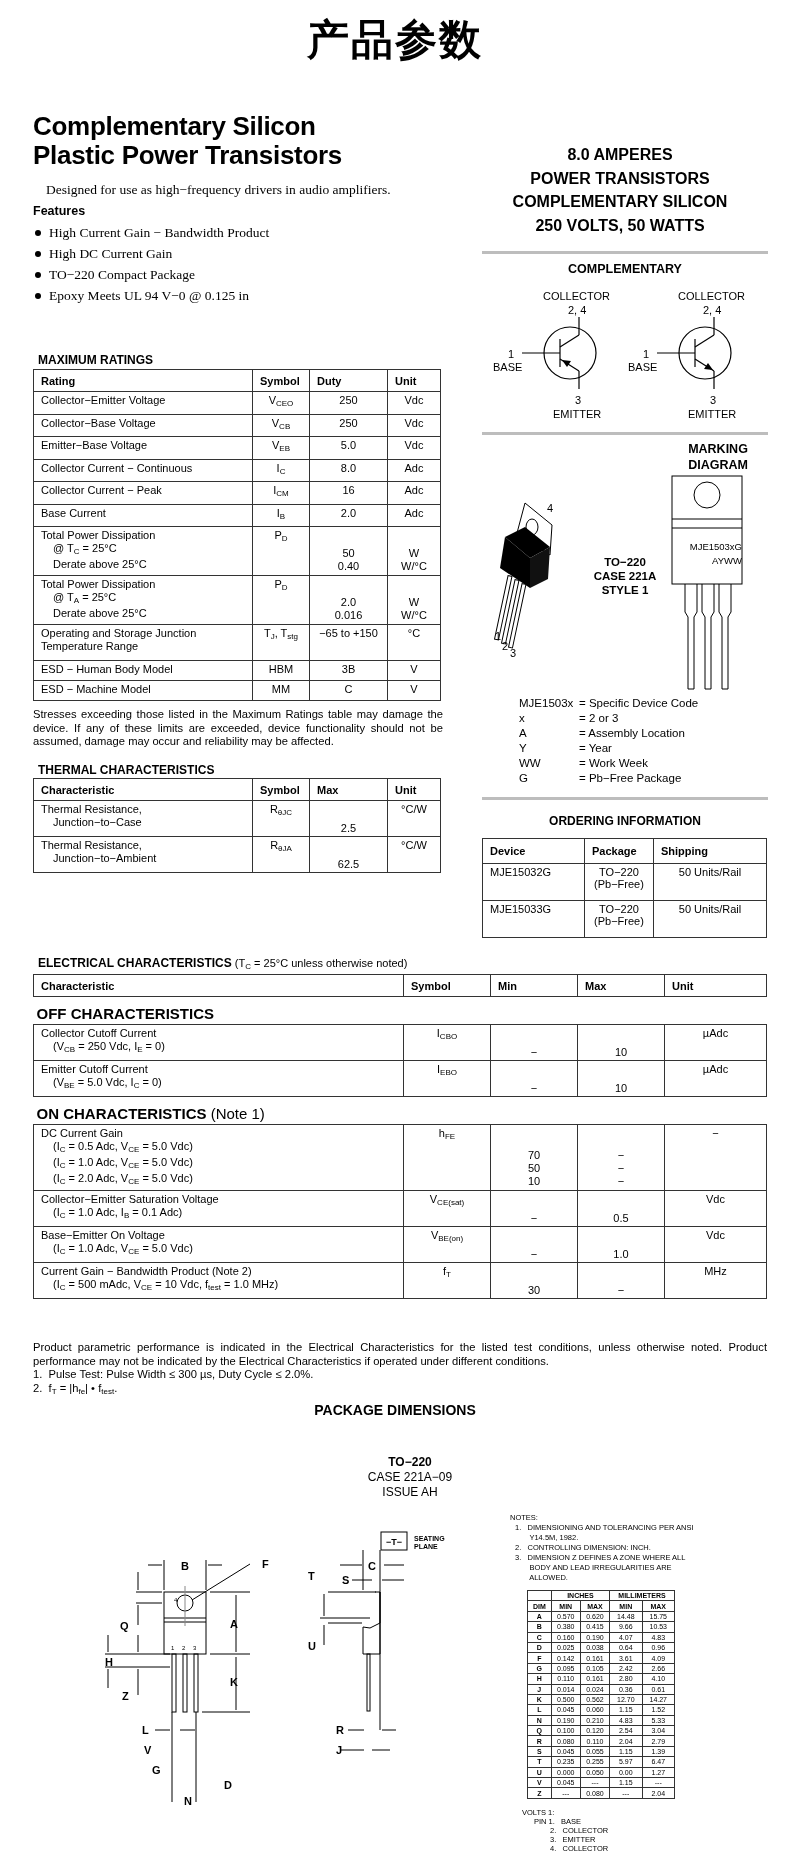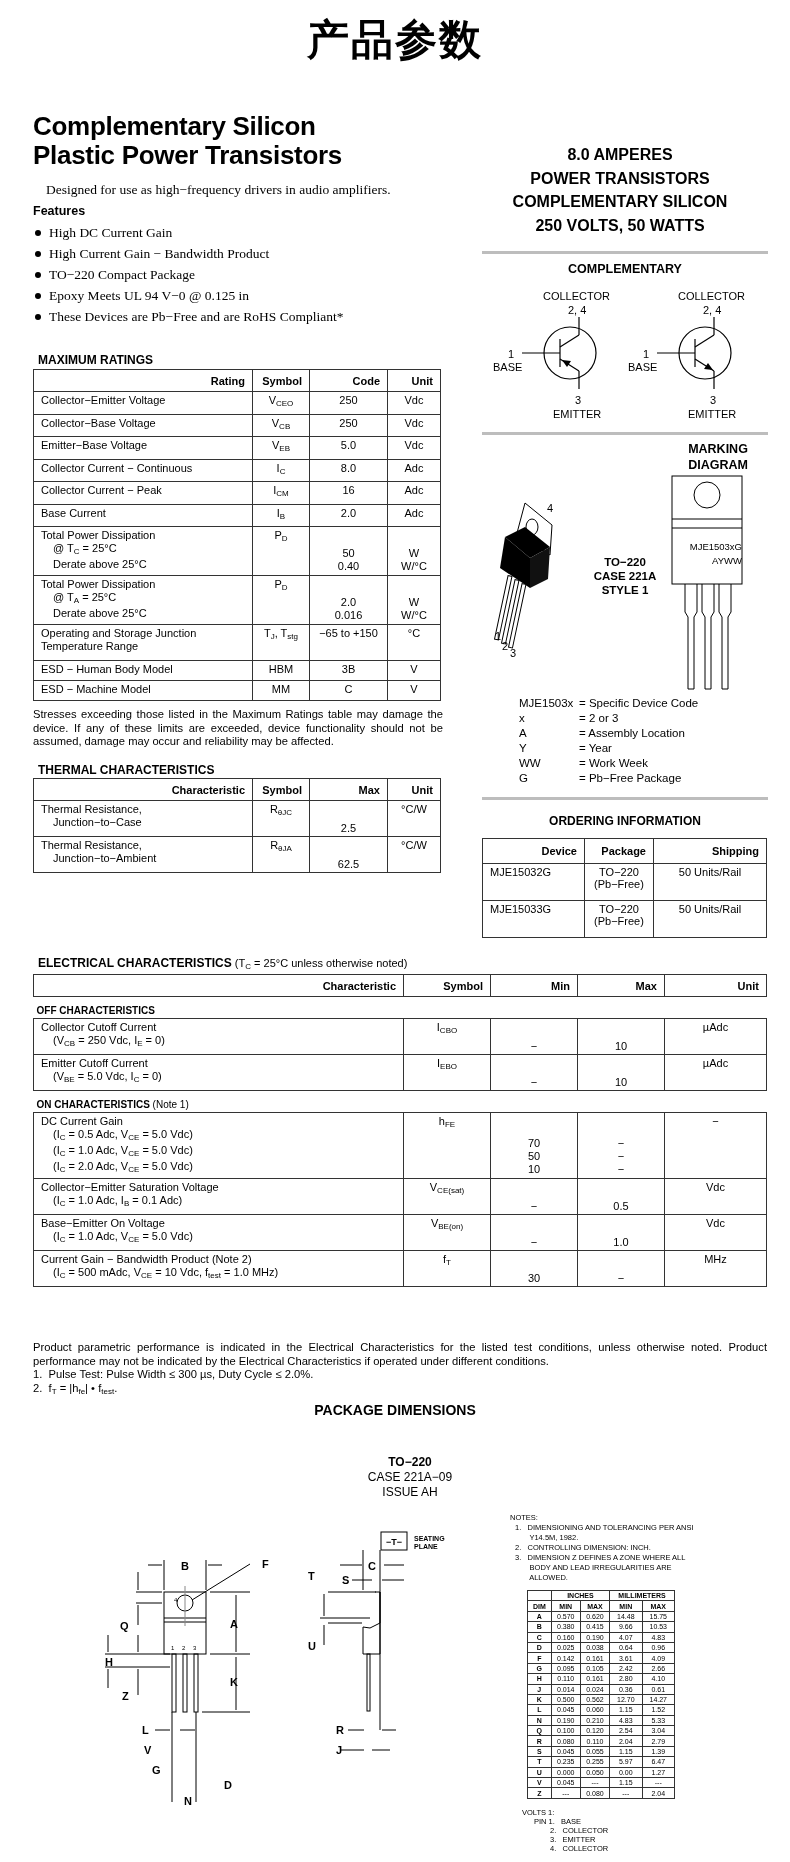--- a/index.html
+++ b/index.html
@@ -11,54 +11,53 @@
   .intro { left: 46px; top: 182px; font-family: "Liberation Serif", serif; font-size: 13.5px; }
   .features-h { left: 33px; top: 204px; font-weight: bold; font-size: 12.5px; }
   .features { left: 33px; top: 222px; font-family: "Liberation Serif", serif; font-size: 13.5px; list-style: none; }
   .features li { height: 21px; line-height: 21px; position: relative; padding-left: 16px; }
   .features li::before { content: ""; position: absolute; left: 2px; top: 8px; width: 6px; height: 6px; border-radius: 50%; background: #000; }
   .right-banner { left: 480px; width: 280px; top: 143px; text-align: center; font-weight: bold; font-size: 16px; line-height: 23.5px; }
   .gray-rule { height: 3px; background: #bdbdbd; }
   .sec-h { font-weight: bold; font-size: 12px; }
   table.dt { border-collapse: collapse; font-size: 11px; }
   table.dt th, table.dt td { border: 1px solid #333; padding: 2px 7px; vertical-align: top; }
-  table.dt th { font-weight: bold; text-align: right; vertical-align: middle; }
+  table.dt th { font-weight: bold; text-align: left; vertical-align: middle; }
   table.dt td.c { text-align: center; }
   .vb { vertical-align: bottom !important; }
   sub { font-size: 8px; vertical-align: -2px; }
   .small { font-size: 11px; }
   .cond { padding-left: 12px; display: block; }
   .notes-body { font-size: 11.2px; line-height: 13.5px; }
   .cjk { font-family: Liberation Mono, monospace; text-align: center; }
   .legend-row { display: flex; font-size: 11.5px; height: 15px; line-height: 15px; }
   .legend-row .k { width: 60px; }
   .dim-table { border-collapse: collapse; font-size: 7px; }
   .dim-table td, .dim-table th { border: 1px solid #333; text-align: center; padding: 0 3px; height: 10.4px; line-height: 9px; }
   .dim-table th { font-weight: bold; }
   .tiny { font-size: 7.5px; line-height: 10px; }
-  .sect-row td { border-left: none !important; border-right: none !important; font-weight: bold; font-size: 10px; padding: 8px 3px 2px !important; }
+  .sect-row td { border-left: none !important; border-right: none !important; font-weight: bold; font-size: 15px; padding: 8px 3px 2px !important; }
 </style>
 </head>
 <body>
 
 <div class="abs page-title cjk">产品参数</div>
 
 <div class="abs main-title">
   <div>Complementary Silicon</div>
   <div>Plastic Power Transistors</div>
 </div>
 
 <div class="abs intro">Designed for use as high−frequency drivers in audio amplifiers.</div>
 <div class="abs features-h">Features</div>
 <ul class="abs features">
+  <li>High Current Gain − Bandwidth Product</li>
   <li>High DC Current Gain</li>
-  <li>High Current Gain − Bandwidth Product</li>
   <li>TO−220 Compact Package</li>
   <li>Epoxy Meets UL 94 V−0 @ 0.125 in</li>
-  <li>These Devices are Pb−Free and are RoHS Compliant*</li>
 </ul>
 
 <div class="abs right-banner">
   <div>8.0 AMPERES</div>
   <div>POWER TRANSISTORS</div>
   <div>COMPLEMENTARY SILICON</div>
   <div>250 VOLTS, 50 WATTS</div>
 </div>
 <div class="abs gray-rule" style="left:482px;top:251px;width:286px;"></div>
 
@@ -196,21 +195,21 @@
   </tr>
 </tbody>
   </table>
 
 <div class="abs sec-h" style="left:38px;top:353px;">MAXIMUM RATINGS</div>
 <table class="abs dt" style="left:33px;top:369px;width:408px;">
   <tbody>
       <tr style="height:22px;">
     <th style="width:219px">Rating</th>
     <th style="width:57px">Symbol</th>
-    <th style="width:78px">Code</th>
+    <th style="width:78px">Duty</th>
     <th>Unit</th>
   </tr>
   <tr style="height:22.5px">
         <td>Collector−Emitter Voltage</td>
         <td class="c"><span>V</span><sub>CEO</sub></td>
         <td class="c">250</td>
         <td class="c">Vdc</td>
       </tr>
   <tr style="height:22.5px">
         <td>Collector−Base Voltage</td>

